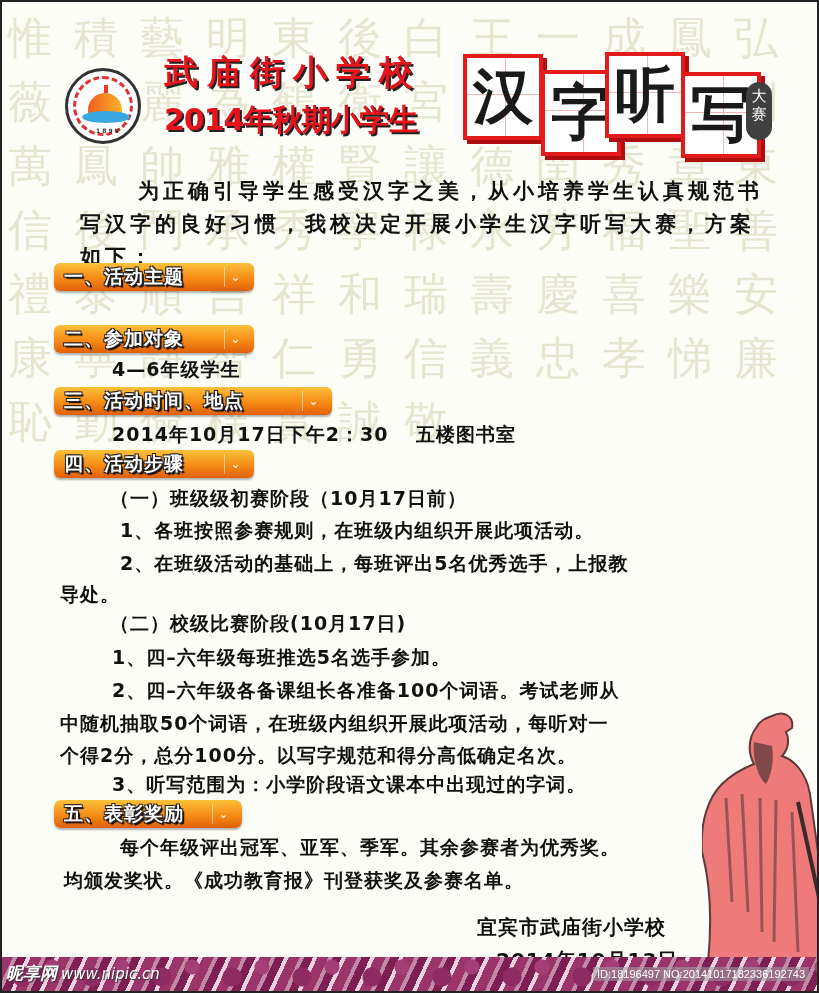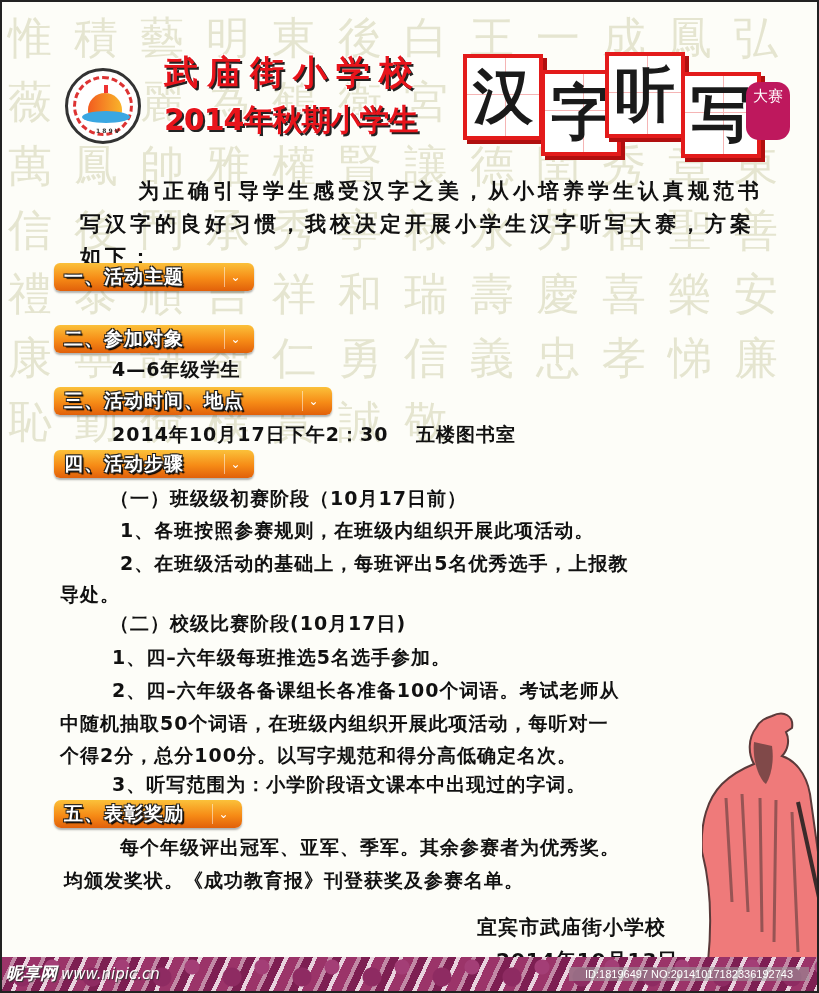--- a/index.html
+++ b/index.html
@@ -42,22 +42,22 @@
     background-image:
       linear-gradient(#fff0, #fff0),
       repeating-linear-gradient(0deg, transparent 0 41px, #f5b5b5 41px 42px),
       repeating-linear-gradient(90deg, transparent 0 38px, #f5b5b5 38px 39px);
   }
   .tile.t1 { left: 6px; top: 10px; }
   .tile.t2 { left: 84px; top: 26px; }
   .tile.t3 { left: 148px; top: 8px; }
   .tile.t4 { left: 224px; top: 28px; }
   .seal {
-    position: absolute; left: 289px; top: 38px; width: 44px; height: 58px; border-radius: 13px;
-    background: #be185d; color: #fff; font-size: 15px; line-height: 18px; text-align: center;
+    position: absolute; left: 289px; top: 38px; width: 26px; height: 58px; border-radius: 13px;
+    background: #404040; color: #fff; font-size: 15px; line-height: 18px; text-align: center;
     padding-top: 5px; font-family: "DejaVu Serif", serif;
   }
 
   .intro {
     position: absolute; left: 78px; top: 172px; width: 690px; font-size: 21px; font-weight: bold;
     line-height: 33px; color: #111; font-family: "DejaVu Serif", serif; letter-spacing: 4px;
   }
   .intro .indent { display: inline-block; width: 58px; }
 
   .sec-head {
@@ -92,21 +92,21 @@
       repeating-linear-gradient(115deg, #9b3469 0 10px, #c28aa6 10px 14px, #7d1f52 14px 22px, #e9d3de 22px 26px);
     background-size: 70px 34px, 70px 34px, auto;
   }
   .wm-left {
     position: absolute; left: 4px; bottom: 6px; color: #fff; font-size: 17px; font-weight: bold;
     font-style: italic; text-shadow: 1px 1px 1px #333; white-space: nowrap; text-align: right;
   }
   .wm-left .site { font-size: 15px; font-weight: normal; margin-left: 4px; }
   .wm-right {
     position: absolute; right: 8px; bottom: 10px; color: #fff; font-size: 11px;
-    background: rgba(160,160,160,.55); padding: 1px 16px; white-space: nowrap;
+    background: rgba(160,160,160,.55); padding: 1px 4px; white-space: nowrap;
     font-family: "Liberation Sans", sans-serif;
   }
 </style>
 </head>
 <body>
 
 <div class="poster">
   <div class="bg-glyphs">惟積藝明東後白王一成鳳弘薇家麗為鶴衛宮飾秀文禮則萬鳳帥雅權賢讓德閏秀章東信後鬥承秀寧禄永芳福聖善禮泰順吉祥和瑞壽慶喜樂安康寧靜智仁勇信義忠孝悌廉恥勤儉樸實誠敬</div>
 
   <div class="logo">

